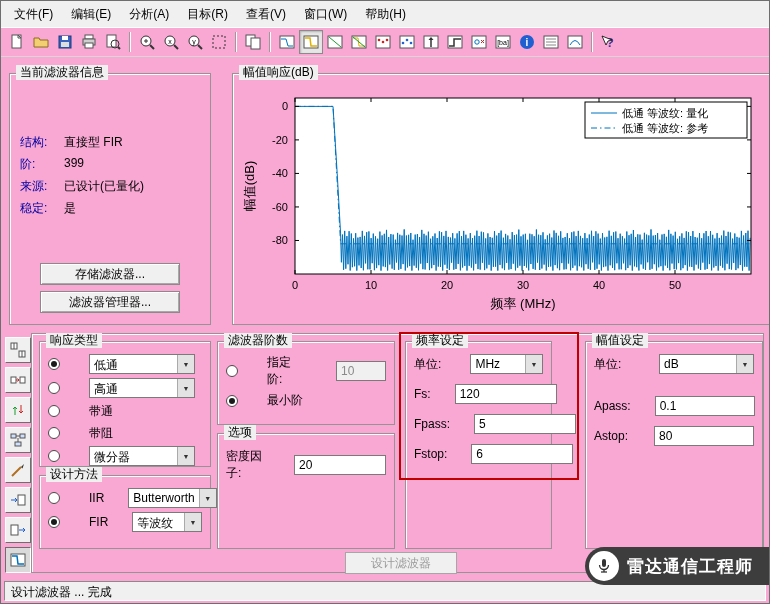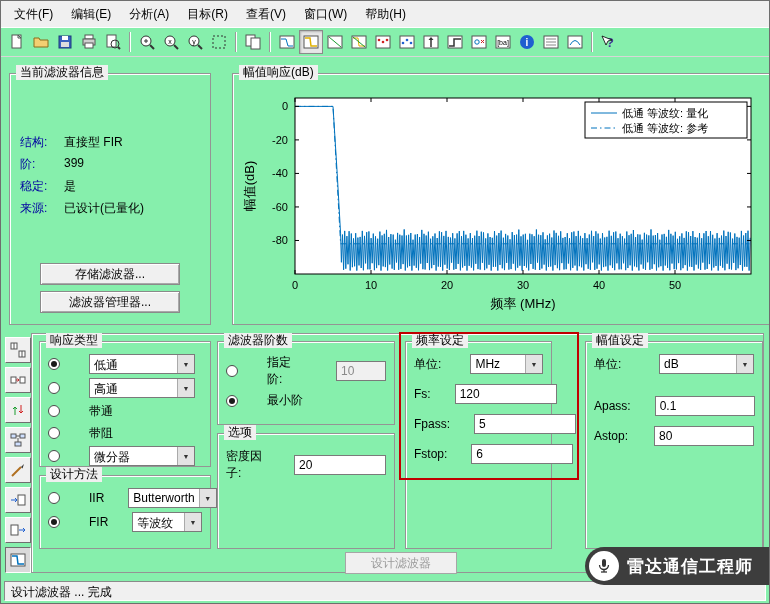--- a/index.html
+++ b/index.html
@@ -1,18 +1,18 @@
 <!DOCTYPE html>
 <html><head>
 <meta charset="utf-8">
 <style>
   * { box-sizing: border-box; margin: 0; padding: 0; }
   html,body { width:770px; height:604px; }
   body { font-family:"Liberation Sans","DejaVu Sans",sans-serif; font-size:12px; background:#f0f0f0; color:#000; }
-  #win { position:relative; width:770px; height:604px; background:#86efac; border:1px solid #6e6e6e; overflow:hidden; }
+  #win { position:relative; width:770px; height:604px; background:#f9a8d4; border:1px solid #6e6e6e; overflow:hidden; }
 
   
   .menubar { height:26px; display:flex; align-items:center; padding-left:4px; background:#f0f0f0; }
   .menu-item { padding:4px 9px; cursor:default; }
 
   
   .toolbar { height:30px; display:flex; align-items:center; padding:2px 4px; border-top:1px solid #ffffff; border-bottom:1px solid #d7d7d7; }
   .tbi { width:24px; height:24px; display:flex; align-items:center; justify-content:center; border:1px solid transparent; }
   .tbi.pressed { border:1px solid #8a8a8a; background:#e6e6e6; box-shadow:inset 1px 1px 2px #b5b5b5; }
   .tbsep { width:2px; height:20px; border-left:1px solid #9a9a9a; border-right:1px solid #ffffff; margin:0 4px; }
@@ -255,26 +255,26 @@
     <span class="lg">当前滤波器信息</span>
     <div class="info-row">
       <span class="info-label">结构:</span>
       <span class="info-value">直接型 FIR</span>
     </div>
     <div class="info-row">
       <span class="info-label">阶:</span>
       <span class="info-value">399</span>
     </div>
     <div class="info-row">
+      <span class="info-label">来源:</span>
+      <span class="info-value">已设计(已量化)</span>
+    </div>
+    <div class="info-row">
       <span class="info-label">稳定:</span>
       <span class="info-value">是</span>
-    </div>
-    <div class="info-row">
-      <span class="info-label">来源:</span>
-      <span class="info-value">已设计(已量化)</span>
     </div>
     <div class="spacer"></div>
     <button class="btn">存储滤波器...</button>
     <button class="btn">滤波器管理器...</button>
   </div>
 
   <div class="gb" id="chart-panel">
     <span class="lg">幅值响应(dB)</span>
     <div id="plot-wrap">
       <svg id="plot-svg" width="533" height="240">

